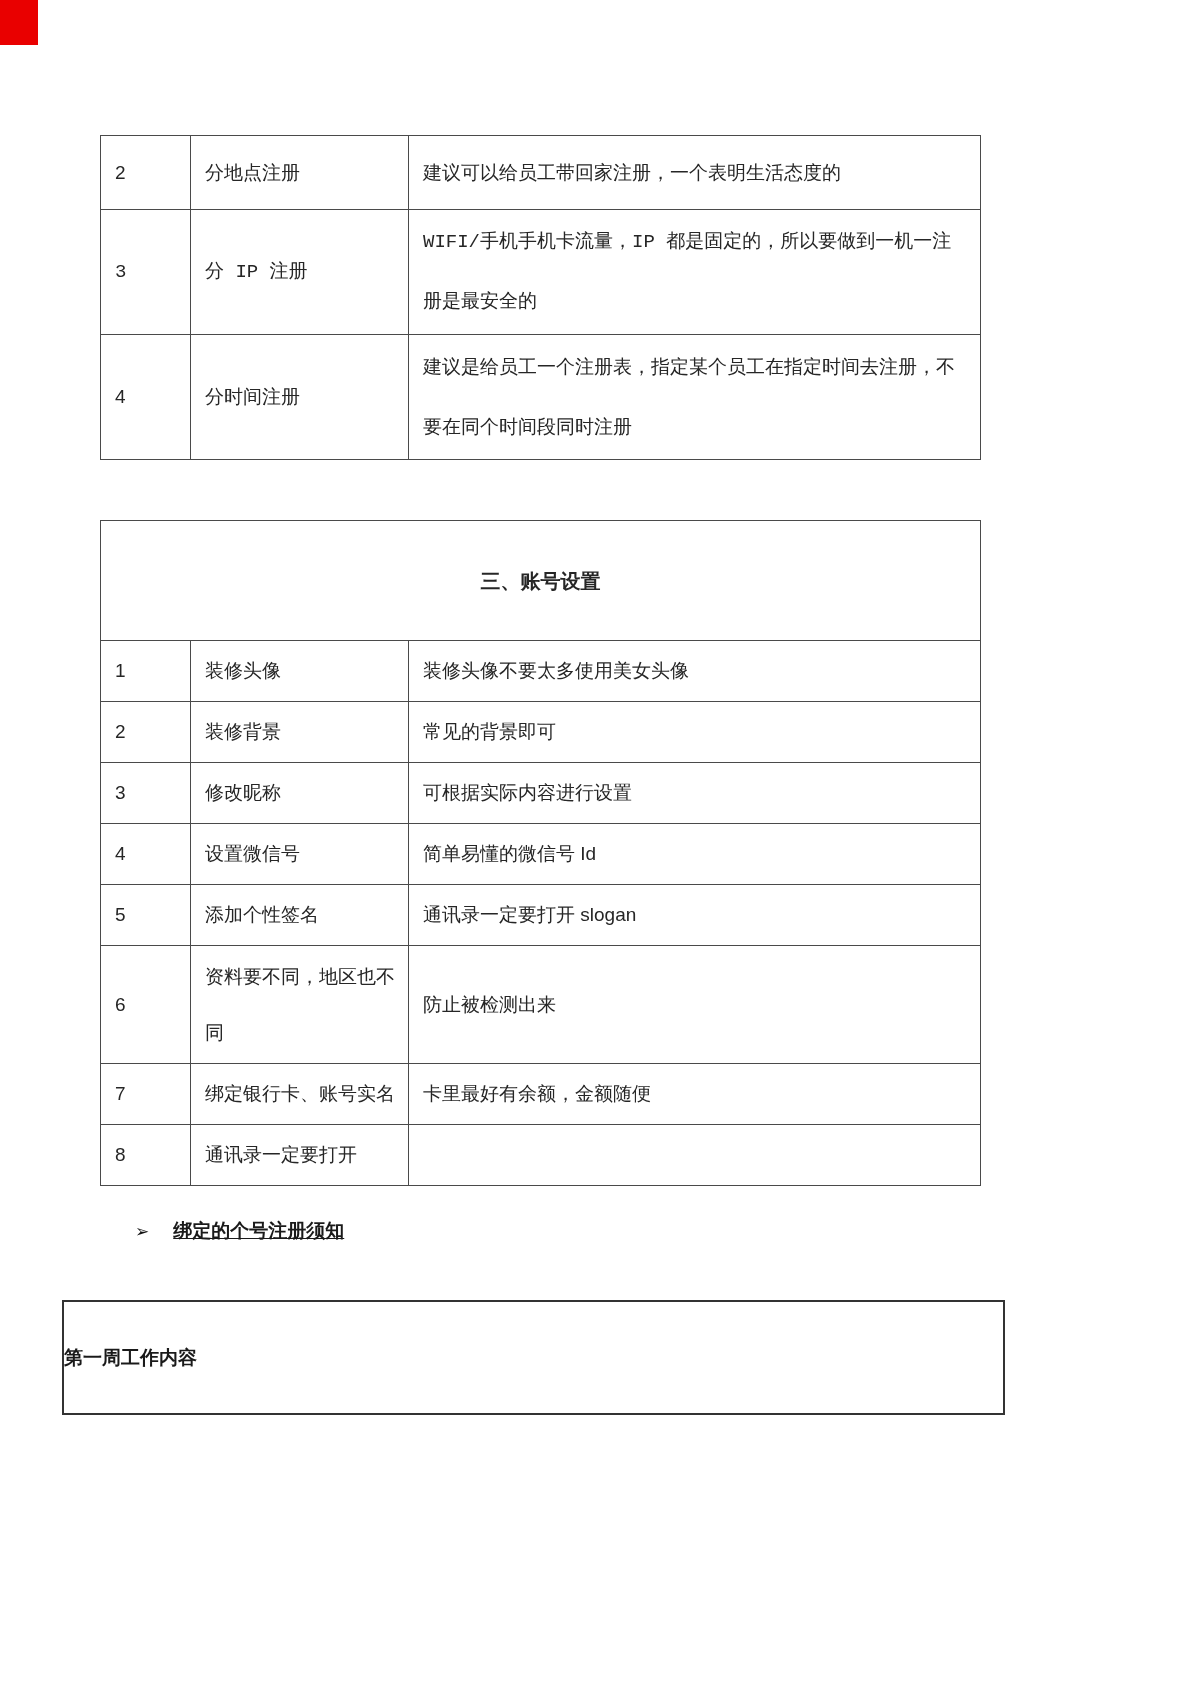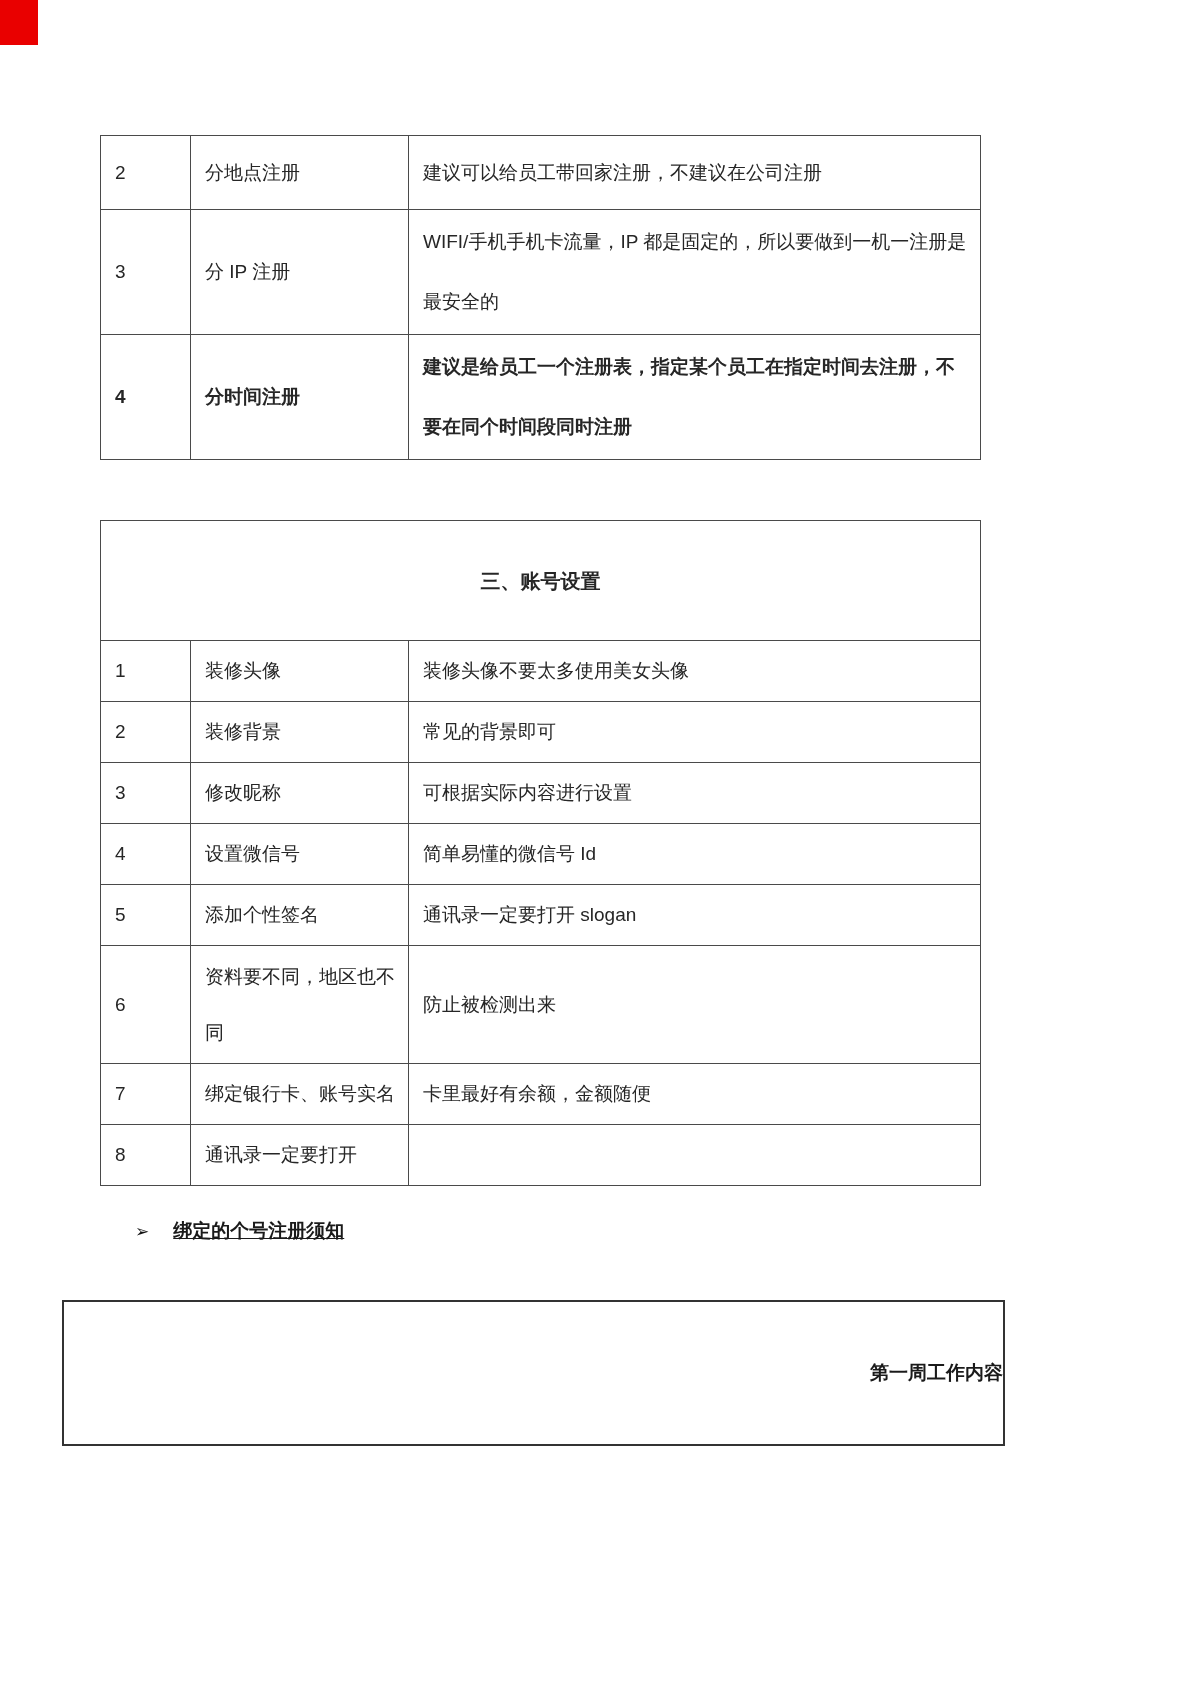--- a/index.html
+++ b/index.html
@@ -30,22 +30,22 @@
     border: 1px solid #4a4a4a;
     vertical-align: middle;
     text-align: left;
     padding: 2px 12px 2px 14px;
     font-weight: 400;
     word-break: break-all;
   }
   .tbl-reg { margin-top: 135px; }
   .tbl-reg td { line-height: 60px; }
   .tbl-reg .h74  td { height: 74px; }
-  .tbl-reg .h124 td { height: 124px; }
-  .tbl-reg .h114 td { height: 114px; font-weight: bold; }
+  .tbl-reg .h124 td { height: 124px; font-family: Liberation Mono, monospace; }
+  .tbl-reg .h114 td { height: 114px; }
 
   .tbl-acct { margin-top: 60px; }
   .tbl-acct td, .tbl-acct th { line-height: 56px; }
   .tbl-acct .tbl-title {
     height: 120px;
     text-align: center;
     font-weight: 700;
     font-size: 20px;
     padding: 2px 10px;
   }
@@ -67,25 +67,25 @@
     font-size: 17px;
     color: #111111;
     margin-right: 24px;
     font-weight: 400;
   }
   .bullet-text { font-weight: 700; color: #1a1a1a; text-decoration: underline; }
 
   .bottom-box {
     margin: 56px 0 0 62px;
     width: 943px;
-    height: 146px;
+    height: 115px;
     border: 2px solid #333333;
     display: flex;
     align-items: center;
-    justify-content: flex-end;
+    justify-content: flex-start;
     font-size: 19px;
     font-weight: 700;
     color: #1a1a1a;
   }
 </style>
 </head>
 <body>
 
 <div>
 
@@ -94,21 +94,21 @@
   <table class="doc-table tbl-reg">
     <colgroup>
       <col class="col-num">
         <col class="col-item">
         <col class="col-note">
     </colgroup>
     <tbody>
       <tr class="h74">
         <td>2</td>
         <td>分地点注册</td>
-        <td>建议可以给员工带回家注册，不建议在公司注册</td>
+        <td>建议可以给员工带回家注册，一个表明生活态度的</td>
       </tr>
       <tr class="h124">
         <td>3</td>
         <td>分 IP 注册</td>
         <td>WIFI/手机手机卡流量，IP 都是固定的，所以要做到一机一注册是最安全的</td>
       </tr>
       <tr class="h114">
         <td>4</td>
         <td>分时间注册</td>
         <td>建议是给员工一个注册表，指定某个员工在指定时间去注册，不要在同个时间段同时注册</td>

